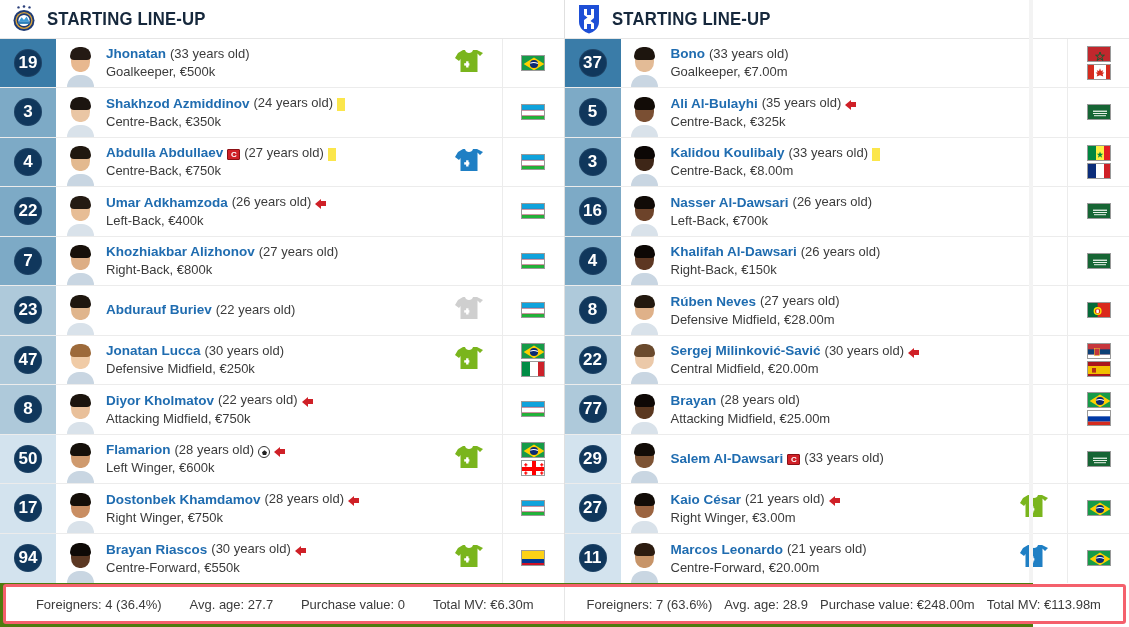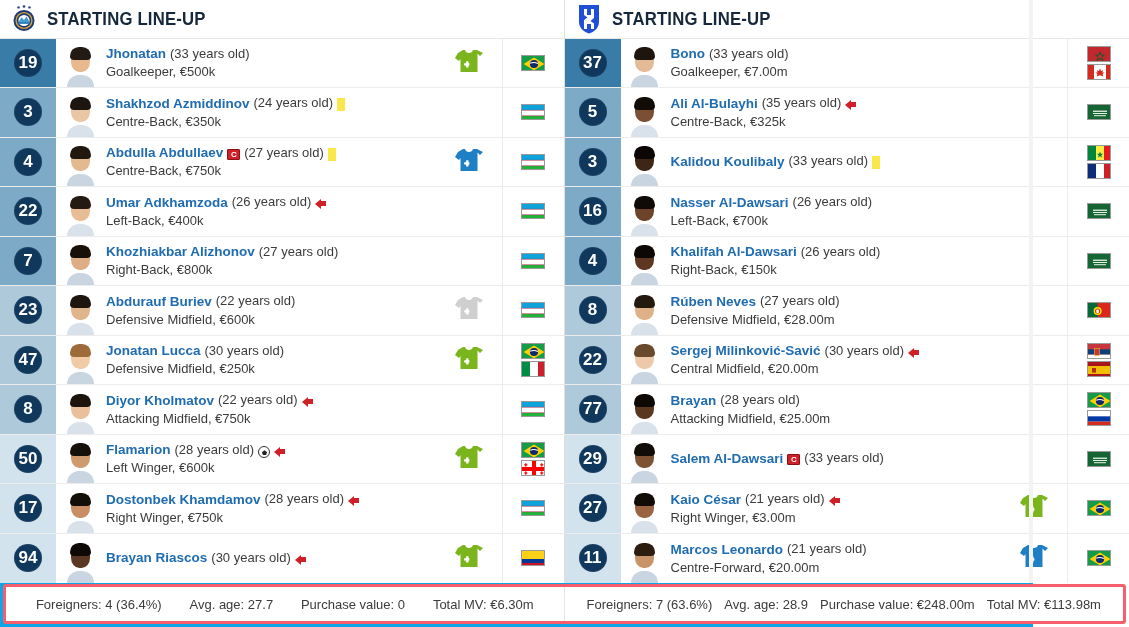--- a/index.html
+++ b/index.html
@@ -2,21 +2,21 @@
 <html><head>
 <meta charset="utf-8">
 <style>
   * { box-sizing: border-box; margin: 0; padding: 0; }
   html, body {
     width: 1129px; height: 627px;
     background: #ffffff;
     font-family: "Liberation Sans", sans-serif;
     overflow: hidden;
   }
-  .page { position: relative; width: 1033px; height: 627px; background:#0ea5e9; display:flex; flex-direction:column; }
+  .page { position: relative; width: 1033px; height: 627px; background:#4d7c0f; display:flex; flex-direction:column; }
 
   .columns { display:flex; width:1129px; height:583px; }
   .col { width:564.5px; background:#fff; border-right:1px solid #e0e0e0; display:flex; flex-direction:column; }
   .col:last-child { border-right:none; }
 
   
   .lineup-header {
     height:40px; display:flex; align-items:center; gap:9px;
     padding-left:10px; background:#ffffff; border-bottom:1px solid #e6e6e6;
   }
@@ -311,21 +311,20 @@
                 <span class="shoulders" style="background:#d9e2ea"></span>
                 <span class="head" style="background:#e0b58c"></span>
                 <span class="hair" style="background:#1e160e"></span>
               </span>
             </div>
             <div class="info-cell">
               <div class="p-line1">
                 <a class="p-name">Abdurauf Buriev</a>
                 <span class="p-age">(22 years old)</span>
               </div>
-              <div class="p-line2">Defensive Midfield, €600k</div>
             </div>
             <div class="sub-cell">
               <span><svg class="shirt" viewBox="0 0 30 24">
                   <path d="M9 1 L4 4 L1 9 L5 12 L6.5 10 V23 H23.5 V4.5 L26 7 L29 4 L23 1 L19 1 C18.6 3 16.8 4 15 4 C13.2 4 11.4 3 11 1 Z" fill="#cfcfcf"></path>
                   <g fill="#ffffff">
                     <rect x="10.2" y="14.2" width="6.2" height="2.4"></rect>
                     <rect x="12.1" y="12.3" width="2.4" height="6.2"></rect>
                   </g>
                   <polygon points="15.4,11.8 20.6,15.4 15.4,19 " fill="#cfcfcf"></polygon>
                 </svg></span>
@@ -506,20 +505,21 @@
                 <span class="head" style="background:#5b3823"></span>
                 <span class="hair" style="background:#0e0906"></span>
               </span>
             </div>
             <div class="info-cell">
               <div class="p-line1">
                 <a class="p-name">Brayan Riascos</a>
                 <span class="p-age">(30 years old)</span>
                 <span class="icon-arrow-out"></span>
               </div>
+              <div class="p-line2">Centre-Forward, €550k</div>
             </div>
             <div class="sub-cell">
               <span><svg class="shirt" viewBox="0 0 30 24">
                   <path d="M9 1 L4 4 L1 9 L5 12 L6.5 10 V23 H23.5 V4.5 L26 7 L29 4 L23 1 L19 1 C18.6 3 16.8 4 15 4 C13.2 4 11.4 3 11 1 Z" fill="#7ab51d"></path>
                   <g fill="#ffffff">
                     <rect x="10.2" y="14.2" width="6.2" height="2.4"></rect>
                     <rect x="12.1" y="12.3" width="2.4" height="6.2"></rect>
                   </g>
                   <polygon points="15.4,11.8 20.6,15.4 15.4,19 " fill="#7ab51d"></polygon>
                 </svg></span>
@@ -617,20 +617,21 @@
                 <span class="head" style="background:#3e2617"></span>
                 <span class="hair" style="background:#0c0705"></span>
               </span>
             </div>
             <div class="info-cell">
               <div class="p-line1">
                 <a class="p-name">Kalidou Koulibaly</a>
                 <span class="p-age">(33 years old)</span>
                 <span class="badge-yellow"></span>
               </div>
+              <div class="p-line2">Centre-Back, €8.00m</div>
             </div>
             <div class="sub-cell"></div>
             <div class="flag-cell">
               <span class="flag"><svg width="24" height="16" viewBox="0 0 24 16" preserveAspectRatio="none">
                   <rect width="8" height="16" fill="#00853f"></rect>
                   <rect x="8" width="8" height="16" fill="#fdef42"></rect>
                   <rect x="16" width="8" height="16" fill="#e31b23"></rect>
                   <polygon points="12,5.4 12.9,7.8 15.3,7.8 13.3,9.3 14.1,11.7 12,10.2 9.9,11.7 10.7,9.3 8.7,7.8 11.1,7.8" fill="#00853f"></polygon>
                 </svg></span>
               <span class="flag"><svg width="24" height="16" viewBox="0 0 24 16" preserveAspectRatio="none">

